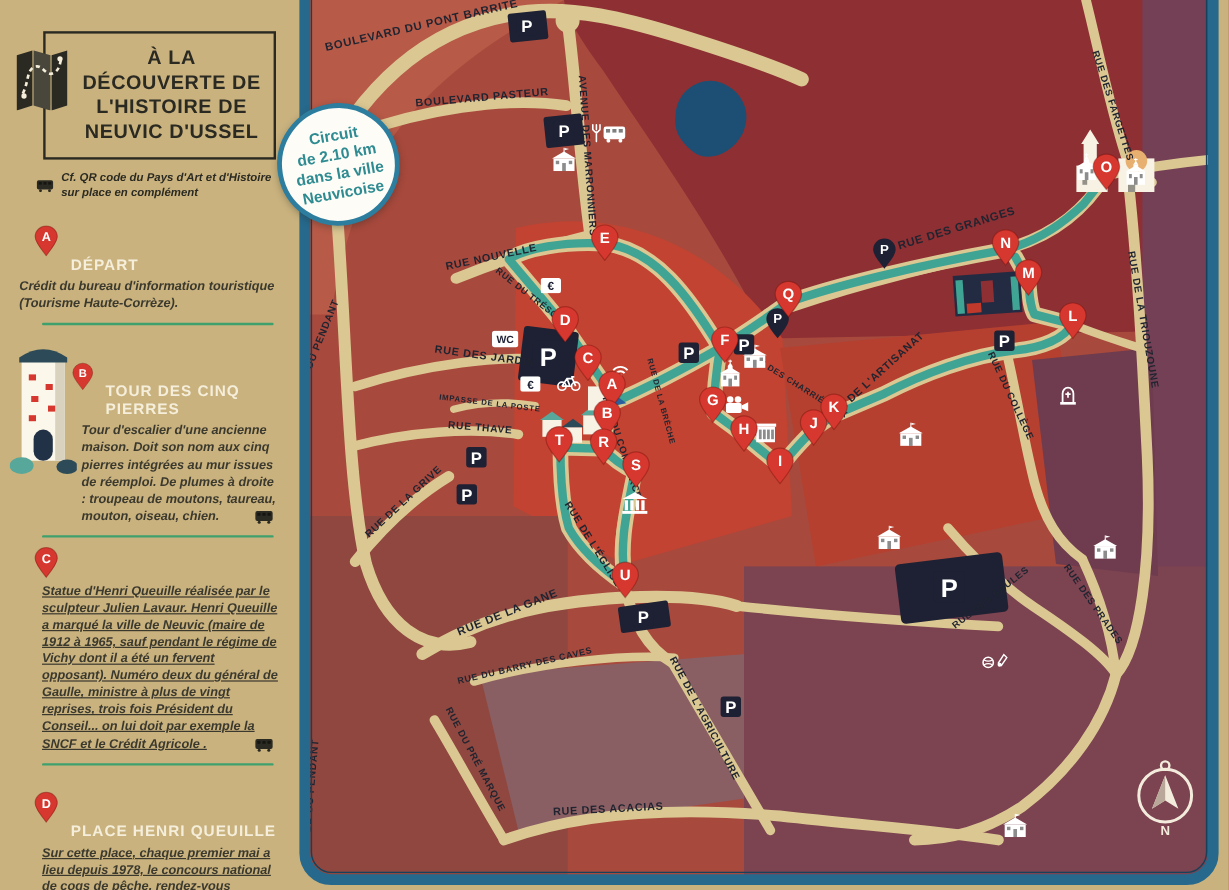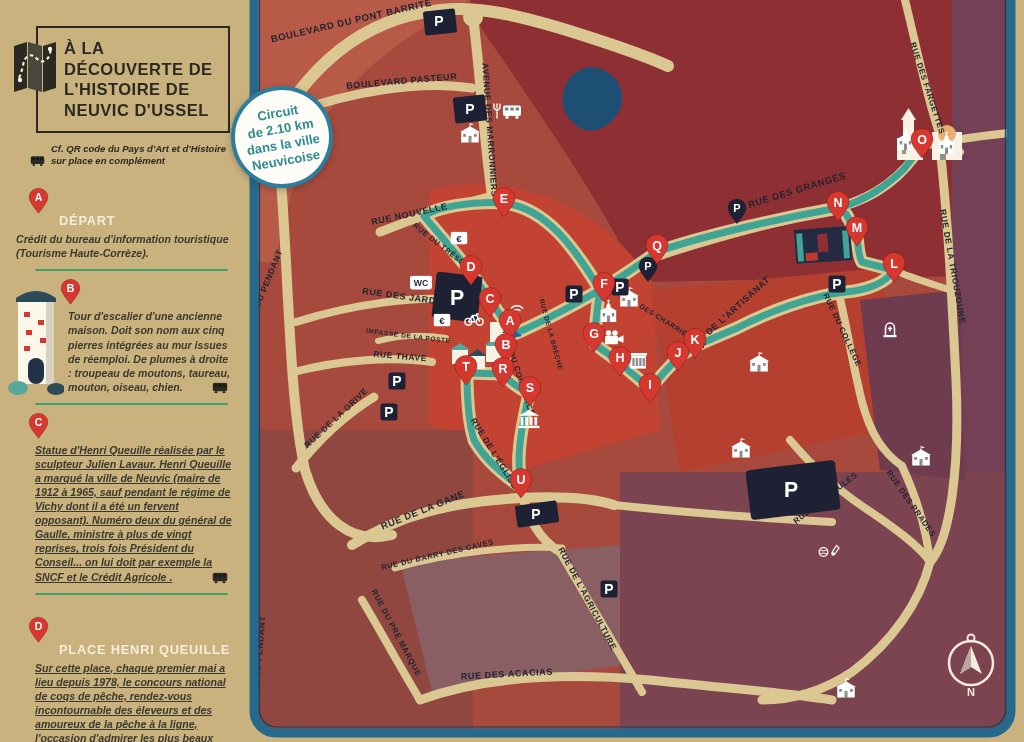--- a/index.html
+++ b/index.html
@@ -7,25 +7,25 @@
     --pin:#d6382f; --navy:#1d2133; --ink:#2b2a22; --cream:#f5eeda;
     --green:#3ea06d; --badge:#2e8b91; --label:#1f2430;
   }
   *{margin:0;padding:0;box-sizing:border-box;}
   html,body{width:1024px;height:742px;overflow:hidden;}
   body{background:var(--tan);font-family:"Liberation Sans",sans-serif;position:relative;}
 
   
   .sidebar{position:absolute;left:0;top:0;width:252px;height:742px;padding:26px 12px 8px 8px;z-index:3;}
   .titlebox{position:relative;margin:0 10px 0 28px;border:2.5px solid var(--ink);
-    padding:10px 6px 10px 26px;}
+    padding:10px 6px 10px 26px;text-align:center;}
   .titlebox h1{font-size:16.5px;line-height:1.25;letter-spacing:.5px;color:var(--ink);
     font-weight:bold;text-transform:uppercase;}
   .map-glyph{position:absolute;left:-26px;top:12px;width:46px;height:52px;}
-  .note{display:flex;gap:6px;margin:10px 0 4px 22px;align-items:flex-end;width:210px;}
+  .note{display:flex;gap:6px;margin:10px 0 4px 22px;align-items:center;width:210px;}
   .note .txt{font-size:9.5px;font-style:italic;font-weight:bold;color:var(--ink);line-height:1.3;}
   .section{position:relative;margin-top:6px;}
   .sec-head{display:flex;align-items:center;gap:10px;margin-left:20px;}
   .sec-head h2{font-size:12.8px;font-weight:bold;letter-spacing:.8px;color:var(--cream);text-transform:uppercase;margin-top:40px;}
   .sec-body{font-size:10.6px;font-style:italic;font-weight:600;color:#3b392e;line-height:1.33;
     margin:4px 8px 0 8px;}
   .indent .sec-body{margin-left:27px;text-decoration:underline;}
   .withart .sec-body{margin-left:60px;margin-right:6px;}
   .withart .sec-head{margin-left:52px;}
   .divider{height:2px;background:var(--green);margin:9px 12px 7px 27px;border-radius:2px;}
@@ -512,20 +512,21 @@
             <rect x="16" y="62" width="6" height="5"></rect>
           </g>
   <ellipse cx="10" cy="104" rx="10" ry="7" fill="#57a79a"></ellipse>
           <ellipse cx="48" cy="105" rx="9" ry="6" fill="#2c4a57"></ellipse>
 </svg>
         <div class="sec-head">
           <svg width="21" height="27" viewBox="-12 -17 24 32">
     <path d="M0,14 C-7.5,4.5 -11,-0.5 -11,-5 A11,10.5 0 1 1 11,-5 C11,-0.5 7.5,4.5 0,14 Z" fill="#d6382f" stroke="rgba(110,15,10,.4)"></path>
     <text x="0" y="-0.5" text-anchor="middle" font-size="12.5" font-weight="bold" fill="#fff" font-family="Liberation Sans,sans-serif">B</text>
           </svg>
+          <h2>TOUR DES CINQ PIERRES</h2>
         </div>
         <p class="sec-body">Tour d'escalier d'une ancienne maison. Doit son nom aux cinq pierres intégrées au mur issues de réemploi. De plumes à droite : troupeau de moutons, taureau, mouton, oiseau, chien.</p>
         <div class="bus-end">
           <svg width="16" height="12" viewBox="0 0 20 14" style="color:#2b2a22">
             <use href="#sym-bus"></use>
           </svg>
         </div>
       </div>
       <div class="divider"></div>
       <div class="section indent">

